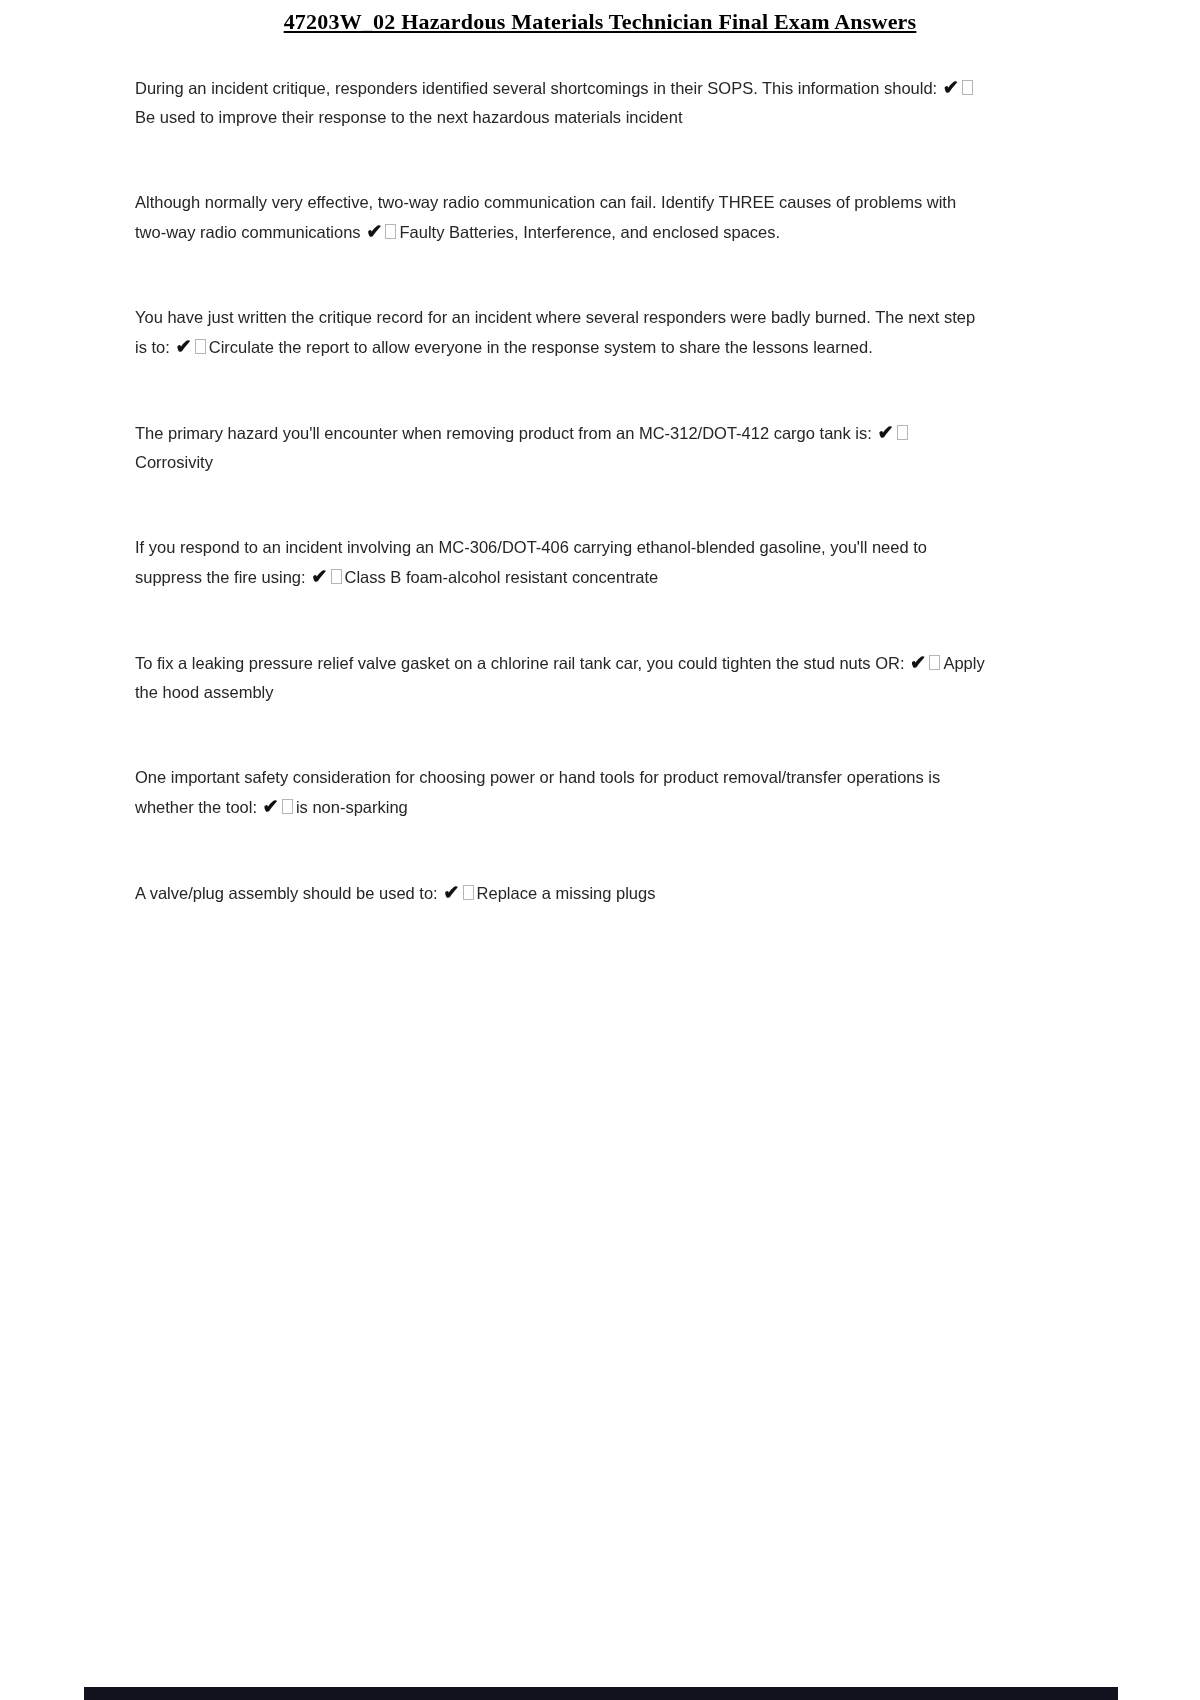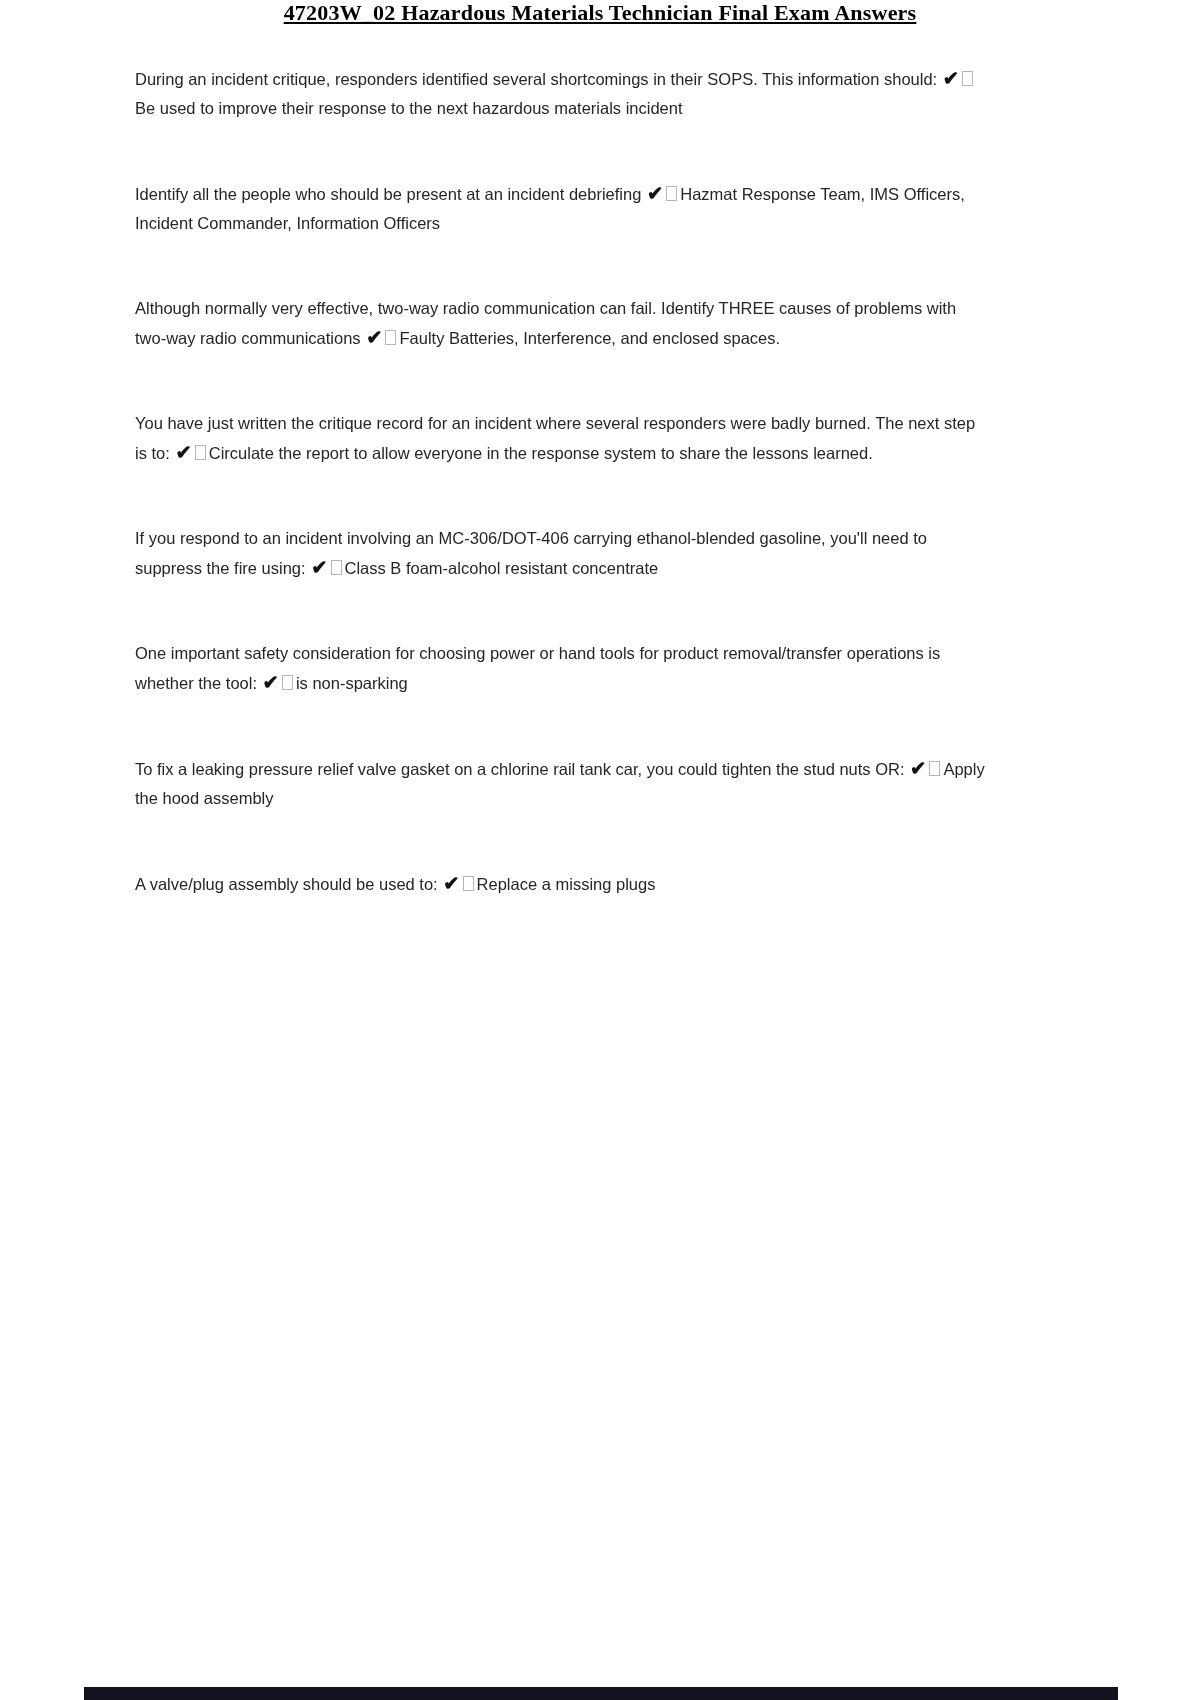--- a/index.html
+++ b/index.html
@@ -15,21 +15,21 @@
     font-family: "Liberation Sans", sans-serif;
     color: #1a1a1a;
   }
   .page {
     position: absolute;
     top: 0; left: 0;
     width: 1200px;
     height: 1700px;
   }
   .doc-title {
-    margin: 0;
+    margin: 9px;
     text-align: center;
     font-family: "Liberation Serif", serif;
     font-weight: 700;
     font-size: 22px;
     color: #000000;
     text-decoration: underline;
     letter-spacing: 0.2px;
   }
   .content {
     margin: 38px 0 0 135px;
@@ -67,31 +67,31 @@
 </head>
 <body>
 
 <div class="page">
 
   <h1 class="doc-title">47203W_02 Hazardous Materials Technician Final Exam Answers</h1>
 
   <div class="content">
   <p class="qa-paragraph"><span>During an incident critique, responders identified several shortcomings in their SOPS. This information should: </span><span class="check">✔</span><span class="tofu-box"></span><span>Be used to improve their response to the next hazardous materials incident</span></p>
 
-  <p class="qa-paragraph"><span>Identify all the people who should be present at an incident debriefing </span><span class="check">✔</span><span class="tofu-box"></span><span>Hazmat Response Team, IMS Officers, Incident Commander, Information Officers</span></p>
 
   <p class="qa-paragraph"><span>Although normally very effective, two-way radio communication can fail. Identify THREE causes of problems with two-way radio communications </span><span class="check">✔</span><span class="tofu-box"></span><span>Faulty Batteries, Interference, and enclosed spaces.</span></p>
 
   <p class="qa-paragraph"><span>You have just written the critique record for an incident where several responders were badly burned. The next step is to: </span><span class="check">✔</span><span class="tofu-box"></span><span>Circulate the report to allow everyone in the response system to share the lessons learned.</span></p>
 
+  <p class="qa-paragraph"><span>The primary hazard you'll encounter when removing product from an MC-312/DOT-412 cargo tank is: </span><span class="check">✔</span><span class="tofu-box"></span><span>Corrosivity</span></p>
 
   <p class="qa-paragraph"><span>If you respond to an incident involving an MC-306/DOT-406 carrying ethanol-blended gasoline, you'll need to suppress the fire using: </span><span class="check">✔</span><span class="tofu-box"></span><span>Class B foam-alcohol resistant concentrate</span></p>
 
 
+  <p class="qa-paragraph"><span>To fix a leaking pressure relief valve gasket on a chlorine rail tank car, you could tighten the stud nuts OR: </span><span class="check">✔</span><span class="tofu-box"></span><span>Apply the hood assembly</span></p>
+
   <p class="qa-paragraph"><span>One important safety consideration for choosing power or hand tools for product removal/transfer operations is whether the tool: </span><span class="check">✔</span><span class="tofu-box"></span><span>is non-sparking</span></p>
-
-  <p class="qa-paragraph"><span>To fix a leaking pressure relief valve gasket on a chlorine rail tank car, you could tighten the stud nuts OR: </span><span class="check">✔</span><span class="tofu-box"></span><span>Apply the hood assembly</span></p>
 
   <p class="qa-paragraph"><span>A valve/plug assembly should be used to: </span><span class="check">✔</span><span class="tofu-box"></span><span>Replace a missing plugs</span></p>
 </div>
 
   <div class="footer-bar"></div>
 </div>
 
 </body></html>

